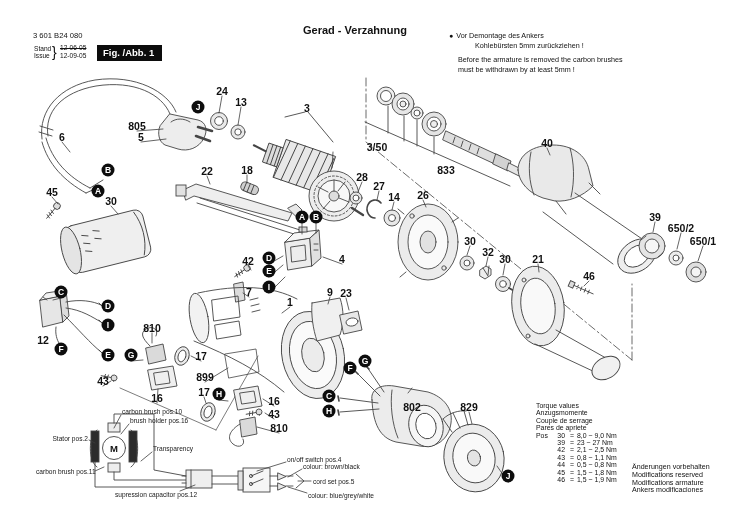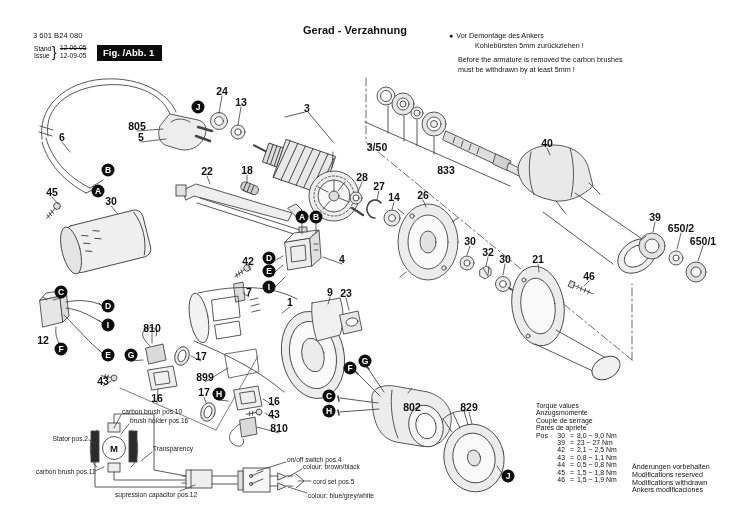--- a/index.html
+++ b/index.html
@@ -499,16 +499,16 @@
         <span></span>
         <span class="n">46</span>
         <span class="e">=</span>
         <span>1,5 ~ 1,9 Nm</span>
       </div>
     </div>
 
   <div class="notes" id="notes-block">
       <div>Änderungen vorbehalten</div>
       <div>Modifications reserved</div>
-      <div>Modifications withdrawn</div>
+      <div>Modifications armature</div>
       <div>Ankers modificaciones</div>
     </div>
 </div>
 
 </body></html>

